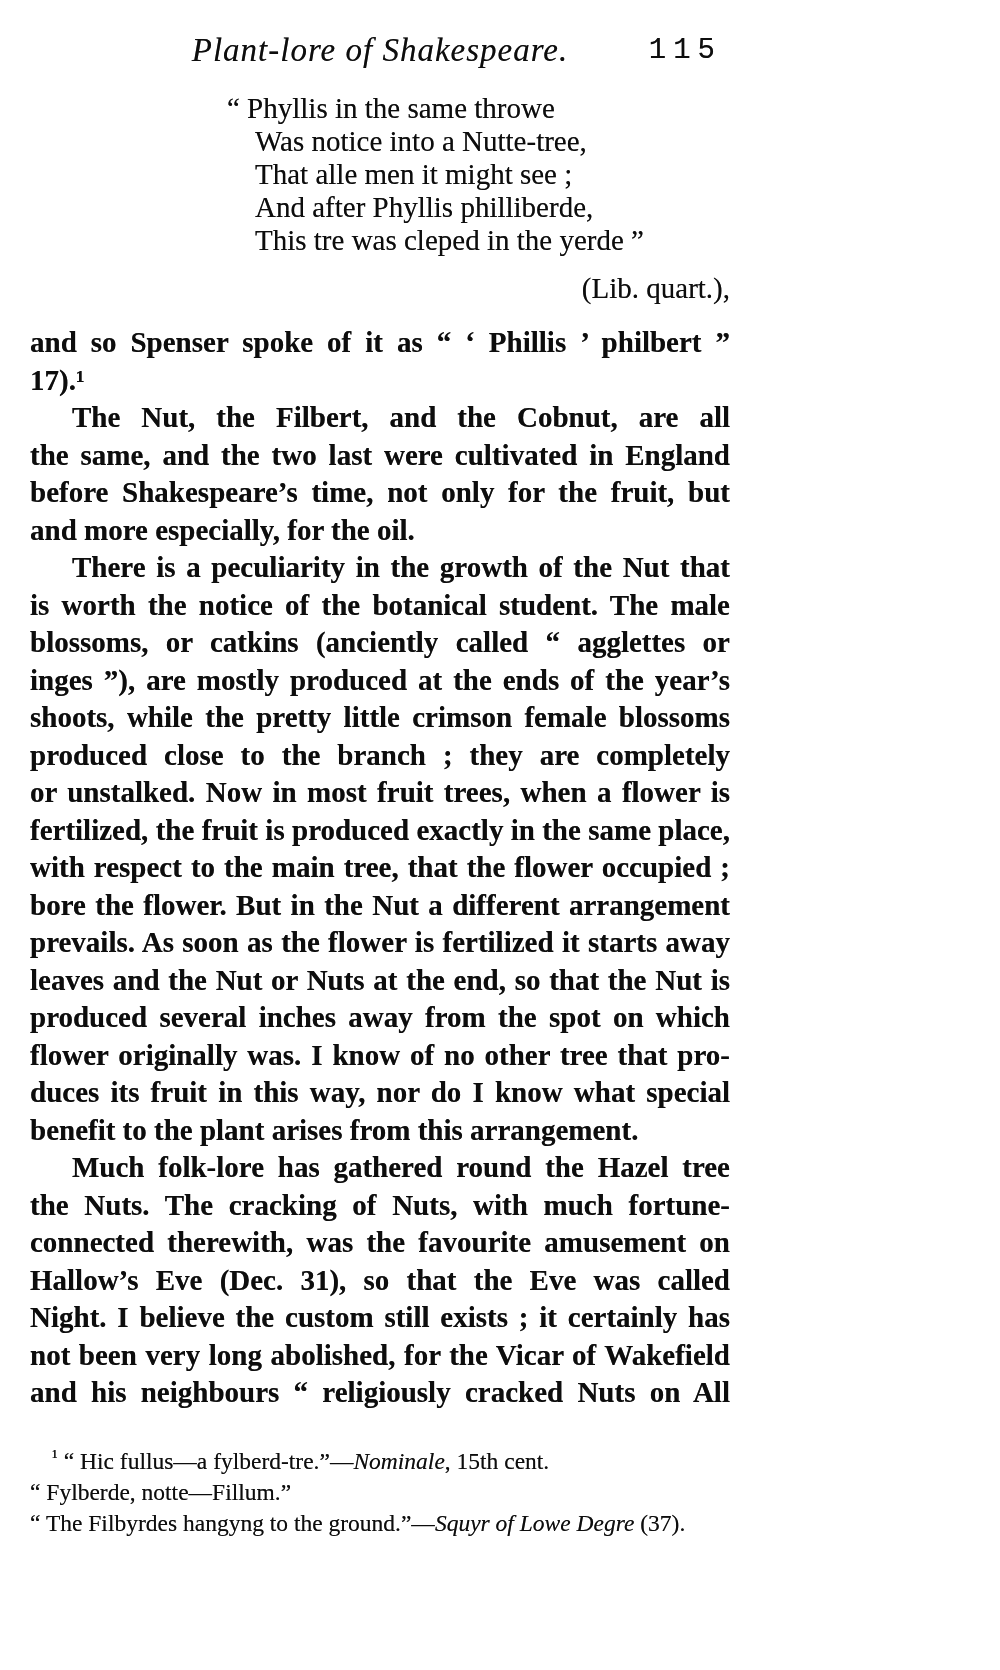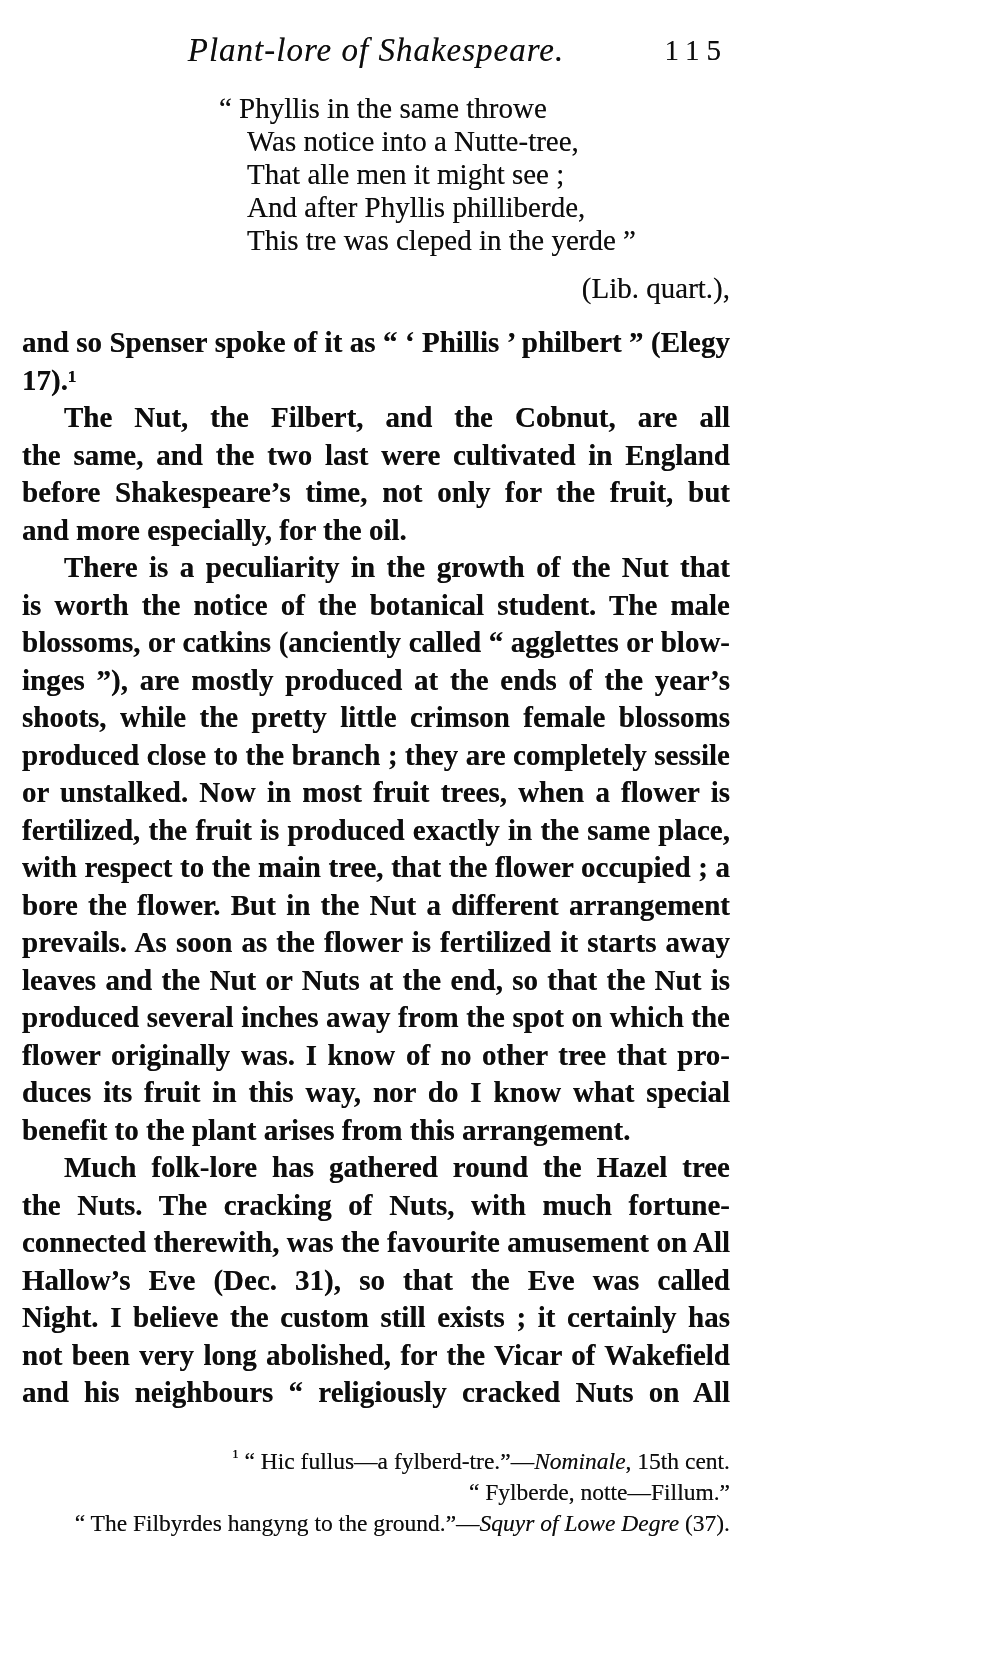--- a/index.html
+++ b/index.html
@@ -6,36 +6,36 @@
   body {
     width: 1000px; height: 1670px;
     font-family: "Liberation Serif", serif;
     color: #0d0d0d;
     -webkit-font-smoothing: antialiased;
   }
   .page {
     position: relative;
     box-sizing: border-box;
     width: 820px; height: 1670px;
-    padding: 28px 90px 0 22px;
+    padding: 28px 90px 0 30px;
     overflow: hidden;
     text-shadow: 0 0 0.5px rgba(0,0,0,0.55);
   }
   
   .header { position: relative; height: 44px; }
   .title {
     text-align: center;
     font-style: italic;
     font-size: 33px;
     line-height: 44px;
     letter-spacing: 1px;
   }
   .pagenum {
-    position: absolute; right: 2px; top: 6px;
-    font-size: 29px; letter-spacing: 7px;
+    position: absolute; right: 8px; top: 6px;
+    font-size: 29px; letter-spacing: 7px; font-family: Liberation Mono, monospace;
   }
   
   .verse {
     margin-top: 20px;
     margin-left: 225px;
     font-size: 29px;
     line-height: 33px;
   }
   .vline:first-child { text-indent: -28px; }
   .attribution {
@@ -52,21 +52,21 @@
     text-align: justify;
     text-align-last: justify;
     text-justify: inter-word;
     overflow: hidden;
     font-weight: bold;
   }
   .line.indent { text-indent: 42px; }
   .line.last { text-align-last: left; }
   
   .footnotes { margin-top: 29px; font-size: 23.5px; line-height: 31px; }
-  .footnote { white-space: nowrap; text-align: right; }
+  .footnote { white-space: nowrap; }
   .footnote.fn-first { padding-left: 22px; }
   .fn-marker { font-size: 19px; vertical-align: 6px; padding-right: 6px; }
   .fn-source { font-style: italic; }
 </style>
 </head>
 <body>
 
 <div class="page">
 
   <div class="header">

